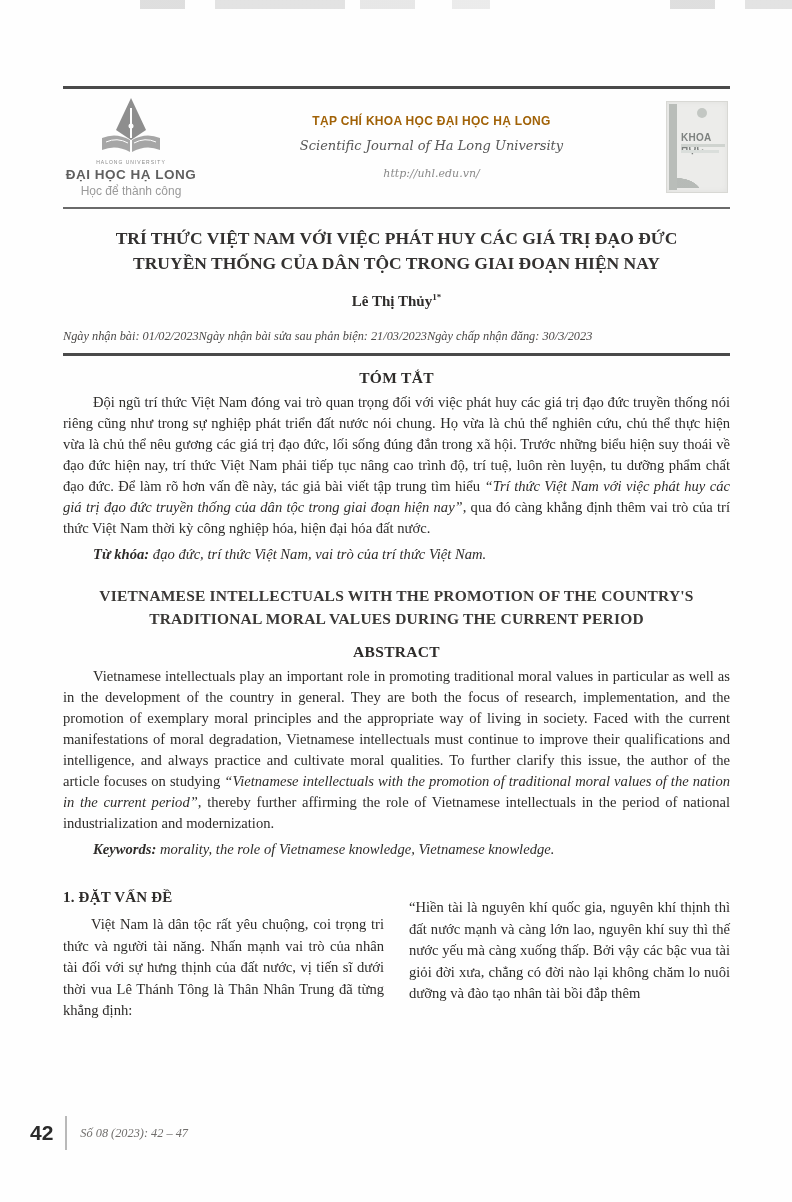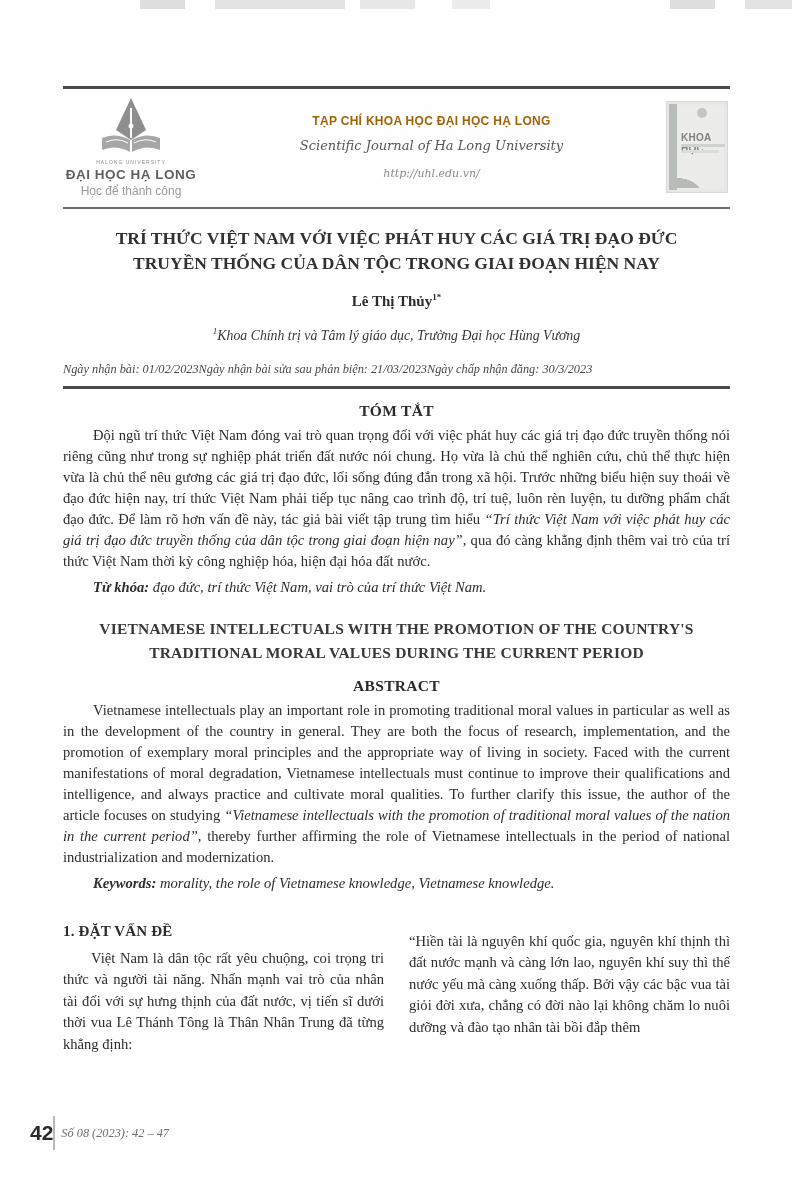--- a/index.html
+++ b/index.html
@@ -75,23 +75,23 @@
 
   
   .two-col { margin-top:31px; display:flex; gap:25px; }
   .col { flex:1; }
   .body-section-heading { font-weight:bold; font-size:15px; letter-spacing:.2px; }
   .body-para { margin-top:8px; text-align:justify; font-size:14.6px; line-height:1.47; }
   .body-para.indent { text-indent:28px; }
 
   
   .page-footer { position:absolute; left:30px; bottom:52px; display:flex; align-items:center; }
-  .footer-page-num { font-family:"Liberation Sans", sans-serif; font-weight:bold; font-size:21px; color:#2b2b2b; }
+  .footer-page-num { font-family:"Liberation Sans", sans-serif; font-weight:bold; font-size:21px; color:#2b2b2b; padding-right:12px; }
   .footer-divider { width:2px; height:34px; background:#b9b9b9; }
-  .footer-issue { font-style:italic; font-size:12.3px; color:#6f6d6b; padding-left:6px; }
+  .footer-issue { font-style:italic; font-size:12.3px; color:#6f6d6b; padding-left:13px; }
 </style>
 </head>
 <body>
 
 <div class="page">
   <div class="scan-artifacts"></div>
 
   <div class="content">
 
     <div class="journal-header">
@@ -128,21 +128,20 @@
       </div>
     </div>
 
     <div class="article-title">
       <div>TRÍ THỨC VIỆT NAM VỚI VIỆC PHÁT HUY CÁC GIÁ TRỊ ĐẠO ĐỨC</div>
       <div>TRUYỀN THỐNG CỦA DÂN TỘC TRONG GIAI ĐOẠN HIỆN NAY</div>
     </div>
 
     <div class="author-line"><span>Lê Thị Thủy</span><sup>1*</sup></div>
 
-    <div class="affiliation"><sup>1</sup><span>Khoa Chính trị và Tâm lý giáo dục, Trường Đại học Hùng Vương</span></div>
 
 
     <div class="dates-row">
       <span>Ngày nhận bài: 01/02/2023</span>
       <span>Ngày nhận bài sửa sau phản biện: 21/03/2023</span>
       <span>Ngày chấp nhận đăng: 30/3/2023</span>
     </div>
 
     <div class="section-heading-center">TÓM TẮT</div>
     <p class="abstract-para"><span>Đội ngũ trí thức Việt Nam đóng vai trò quan trọng đối với việc phát huy các giá trị đạo đức truyền thống nói riêng cũng như trong sự nghiệp phát triển đất nước nói chung. Họ vừa là chủ thể nghiên cứu, chủ thể thực hiện vừa là chủ thể nêu gương các giá trị đạo đức, lối sống đúng đắn trong xã hội. Trước những biểu hiện suy thoái về đạo đức hiện nay, trí thức Việt Nam phải tiếp tục nâng cao trình độ, trí tuệ, luôn rèn luyện, tu dưỡng phẩm chất đạo đức. Để làm rõ hơn vấn đề này, tác giả bài viết tập trung tìm hiểu </span><span class="quote-italic">“Trí thức Việt Nam với việc phát huy các giá trị đạo đức truyền thống của dân tộc trong giai đoạn hiện nay”</span><span>, qua đó càng khẳng định thêm vai trò của trí thức Việt Nam thời kỳ công nghiệp hóa, hiện đại hóa đất nước.</span></p>

